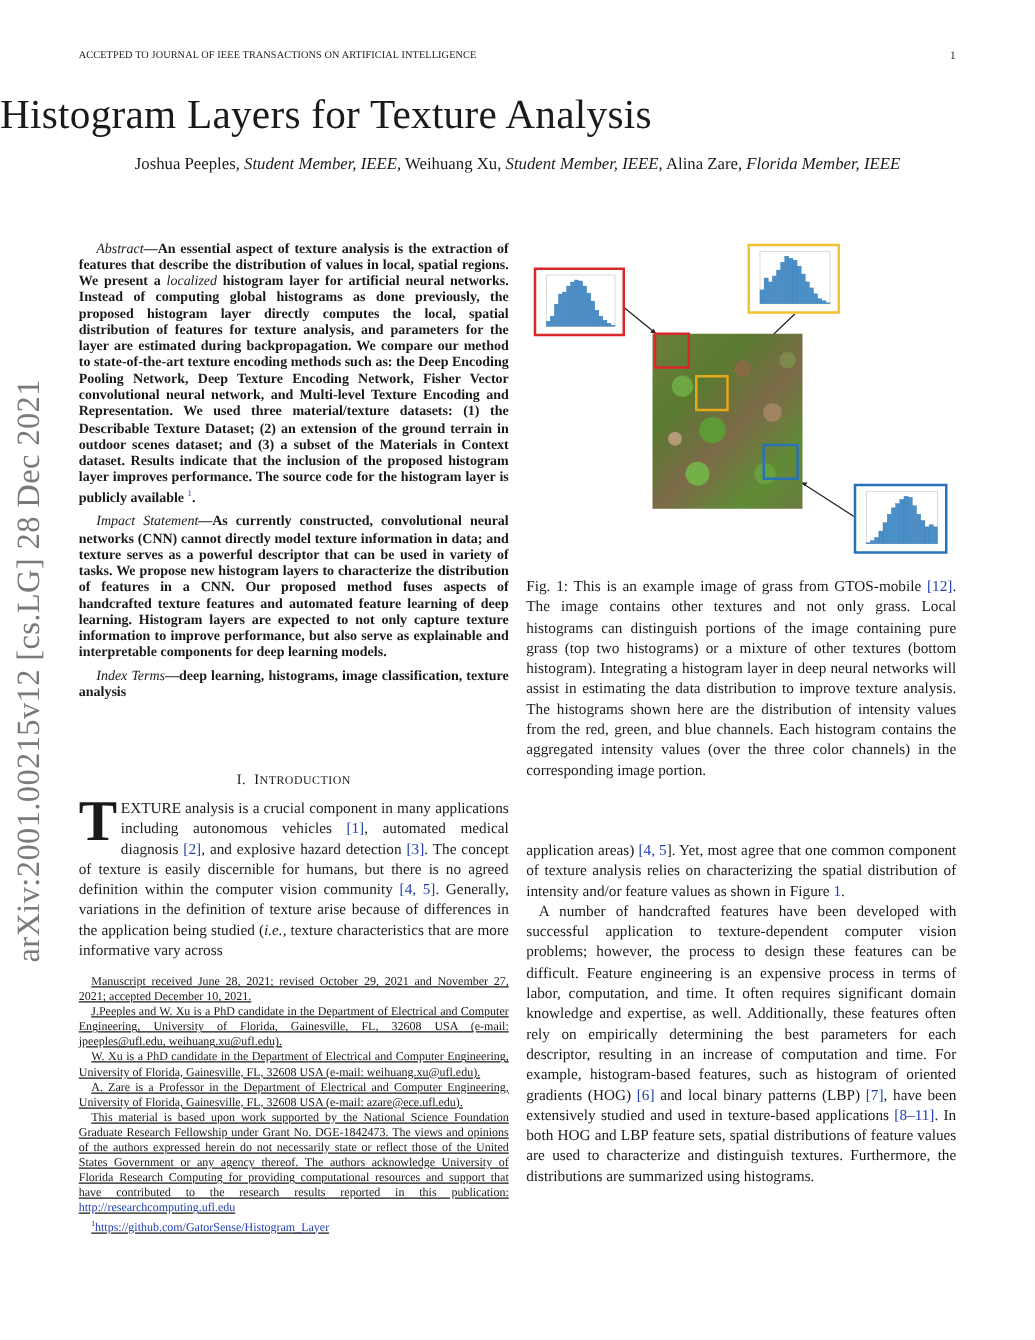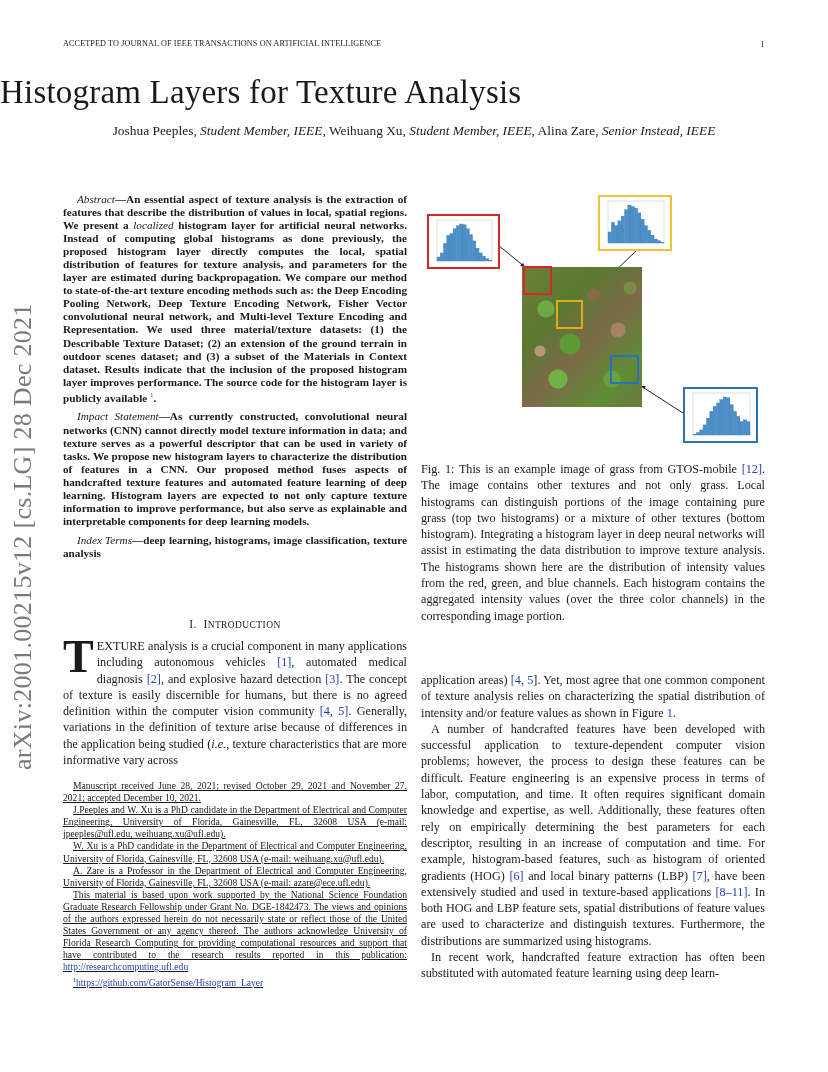--- a/index.html
+++ b/index.html
@@ -52,21 +52,21 @@
 </head>
 <body>
 
 <div class="abs running-head">ACCETPED TO JOURNAL OF IEEE TRANSACTIONS ON ARTIFICIAL INTELLIGENCE</div>
 <div class="abs page-num">1</div>
 
 <div class="abs title">Histogram Layers for Texture Analysis</div>
 <div class="abs authors">
   <span>Joshua Peeples</span>, <i>Student Member, IEEE</i>,
   <span>Weihuang Xu</span>, <i>Student Member, IEEE</i>,
-  <span>Alina Zare</span>, <i>Senior Instead, IEEE</i>
+  <span>Alina Zare</span>, <i>Florida Member, IEEE</i>
 </div>
 
 <div class="abs arxiv">arXiv:2001.00215v12  [cs.LG]  28 Dec 2021</div>
 
 <div class="abs col-left abstract">
   <p><span class="plain-i">Abstract</span><span>—An essential aspect of texture analysis is the extraction of features that describe the distribution of values in local, spatial regions. We present a </span><i>localized</i><span> histogram layer for artificial neural networks. Instead of computing global histograms as done previously, the proposed histogram layer directly computes the local, spatial distribution of features for texture analysis, and parameters for the layer are estimated during backpropagation. We compare our method to state-of-the-art texture encoding methods such as: the Deep Encoding Pooling Network, Deep Texture Encoding Network, Fisher Vector convolutional neural network, and Multi-level Texture Encoding and Representation. We used three material/texture datasets: (1) the Describable Texture Dataset; (2) an extension of the ground terrain in outdoor scenes dataset; and (3) a subset of the Materials in Context dataset. Results indicate that the inclusion of the proposed histogram layer improves performance. The source code for the histogram layer is publicly available </span><sup class="link" style="font-size:7px;font-weight:normal">1</sup><span>.</span></p>
   <p><span class="plain-i">Impact Statement</span><span>—As currently constructed, convolutional neural networks (CNN) cannot directly model texture information in data; and texture serves as a powerful descriptor that can be used in variety of tasks. We propose new histogram layers to characterize the distribution of features in a CNN. Our proposed method fuses aspects of handcrafted texture features and automated feature learning of deep learning. Histogram layers are expected to not only capture texture information to improve performance, but also serve as explainable and interpretable components for deep learning models.</span></p>
   <p><span class="plain-i">Index Terms</span><span>—deep learning, histograms, image classification, texture analysis</span></p>
 </div>
 
@@ -170,14 +170,13 @@
     </svg>
 </div>
 
 <div class="abs col-right caption">
   <p><span>Fig. 1:</span><span> This is an example image of grass from GTOS-mobile </span><span class="link">[12]</span><span>. The image contains other textures and not only grass. Local histograms can distinguish portions of the image containing pure grass (top two histograms) or a mixture of other textures (bottom histogram). Integrating a histogram layer in deep neural networks will assist in estimating the data distribution to improve texture analysis. The histograms shown here are the distribution of intensity values from the red, green, and blue channels. Each histogram contains the aggregated intensity values (over the three color channels) in the corresponding image portion.</span></p>
 </div>
 
 <div class="abs col-right right-text">
   <p class="noindent"><span>application areas) </span><span class="link">[4, </span><span class="link">5</span><span>]</span><span>. Yet, most agree that one common component of texture analysis relies on characterizing the spatial distribution of intensity and/or feature values as shown in Figure </span><span class="link">1</span><span>.</span></p>
   <p><span>A number of handcrafted features have been developed with successful application to texture-dependent computer vision problems; however, the process to design these features can be difficult. Feature engineering is an expensive process in terms of labor, computation, and time. It often requires significant domain knowledge and expertise, as well. Additionally, these features often rely on empirically determining the best parameters for each descriptor, resulting in an increase of computation and time. For example, histogram-based features, such as histogram of oriented gradients (HOG) </span><span class="link">[6]</span><span> and local binary patterns (LBP) </span><span class="link">[7]</span><span>, have been extensively studied and used in texture-based applications </span><span class="link">[8–11]</span><span>. In both HOG and LBP feature sets, spatial distributions of feature values are used to characterize and distinguish textures. Furthermore, the distributions are summarized using histograms.</span></p>
-  <p>In recent work, handcrafted feature extraction has often been substituted with automated feature learning using deep learn-</p>
 </div>
 
 </body></html>

